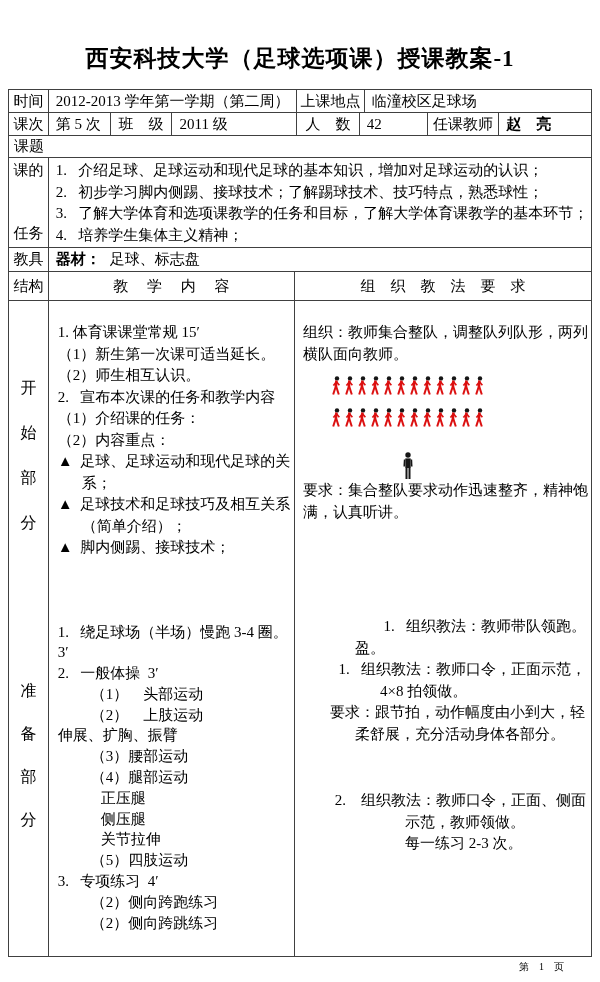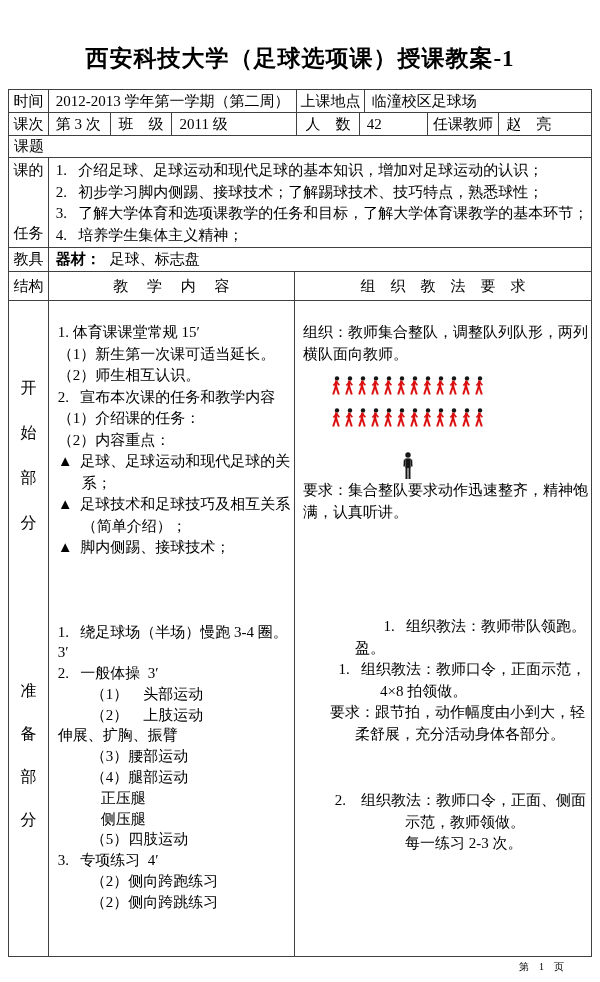--- a/index.html
+++ b/index.html
@@ -9,21 +9,21 @@
   .tbl { width:584px; margin:14px auto 0; border:1px solid #404040; }
   .trow { display:flex; border-bottom:1px solid #404040; }
   .trow:last-child { border-bottom:none; }
   .cell { border-right:1px solid #404040; overflow:hidden; font-size:15px; }
   .cell:last-child { border-right:none; }
   .lab { display:flex; align-items:center; justify-content:center; }
   .val { padding-left:7px; display:flex; align-items:center; white-space:pre; }
   .r1 { height:23px; } .r2 { height:23px; } .r3 { height:22px; }
   .r4 { height:90px; } .r5 { height:24px; } .r6 { height:29px; } .r7 { height:655px; }
   .w40{width:40px;} .w249{width:249px;} .w68{width:68px;} .w227{width:227px;}
-  .w62{width:62px;} .w125{width:125px;} .w63{width:63px;} .w72{width:72px;} .w92{width:92px;}
+  .w62{width:62px;} .w125{width:125px;} .w63{width:63px;} .w72{width:72px;} .w92{width:92px;font-weight:bold;}
   .w544{width:544px;} .w247{width:247px;} .w297{width:297px;}
   .tasks-label { flex-direction:column; justify-content:space-between; padding:3px 0 4px; }
   .tasks-body { padding:2px 4px 0 7px; }
   .tasks-body .line { line-height:21.5px; white-space:pre; }
   .equip-body { display:flex; align-items:center; padding-left:7px; }
   .equip-body .bold { font-weight:bold; }
   .equip-body .eqv { margin-left:9px; }
   .gridhead { display:flex; align-items:center; justify-content:center; white-space:pre; }
   .stage-cell { position:relative; }
   .stage-group { position:absolute; left:0; width:100%; text-align:center; font-size:16px; }
@@ -55,21 +55,21 @@
 
     <div class="trow r1">
       <div class="cell lab w40">时间</div>
       <div class="cell val w249">2012-2013 学年第一学期（第二周）</div>
       <div class="cell lab w68">上课地点</div>
       <div class="cell val w227">临潼校区足球场</div>
     </div>
 
     <div class="trow r2">
       <div class="cell lab w40">课次</div>
-      <div class="cell val w62">第 3 次</div>
+      <div class="cell val w62">第 5 次</div>
       <div class="cell lab w62">班　级</div>
       <div class="cell val w125">2011 级</div>
       <div class="cell lab w63">人　数</div>
       <div class="cell val w68">42</div>
       <div class="cell lab w72">任课教师</div>
       <div class="cell val w92">赵　亮</div>
     </div>
 
     <div class="trow r3">
       <div class="cell lab w40">课题</div>
@@ -142,20 +142,21 @@
         <div class="line i0">1.   绕足球场（半场）慢跑 3-4 圈。</div>
             <div class="line i0">3′</div>
             <div class="line i0">2.   一般体操  3′</div>
             <div class="line i1">（1）　头部运动</div>
             <div class="line i1">（2）　上肢运动</div>
             <div class="line i0">伸展、扩胸、振臂</div>
             <div class="line i1">（3）腰部运动</div>
             <div class="line i1">（4）腿部运动</div>
             <div class="line i2">正压腿</div>
             <div class="line i2">侧压腿</div>
+            <div class="line i2">关节拉伸</div>
             <div class="line i1">（5）四肢运动</div>
             <div class="line i0">3.   专项练习  4′</div>
             <div class="line i1">（2）侧向跨跑练习</div>
             <div class="line i1">（2）侧向跨跳练习</div>
           </div>
       </div>
 
       <div class="cell cell-method w297">
         <div>
           <div>

